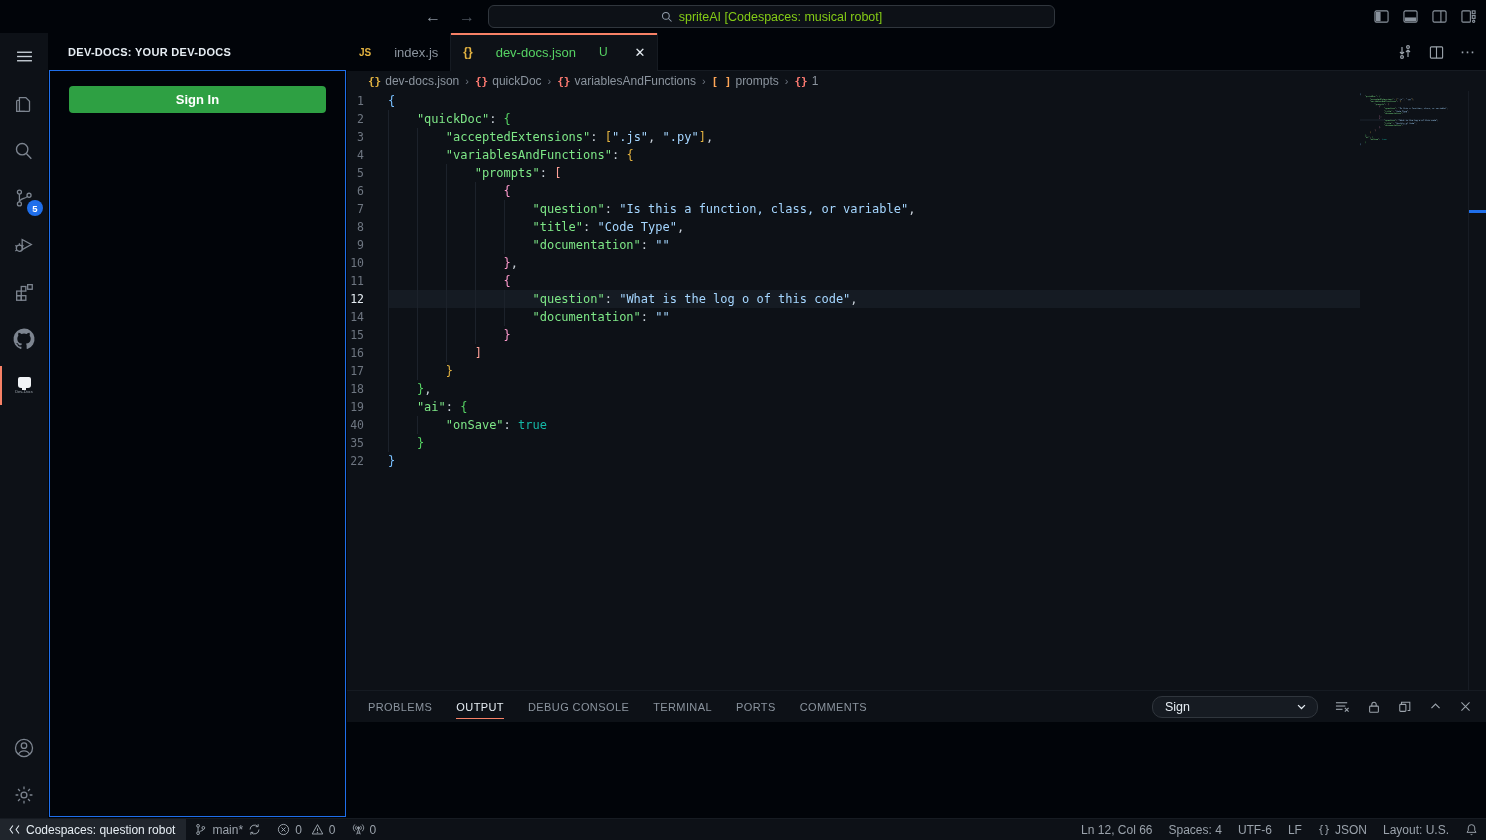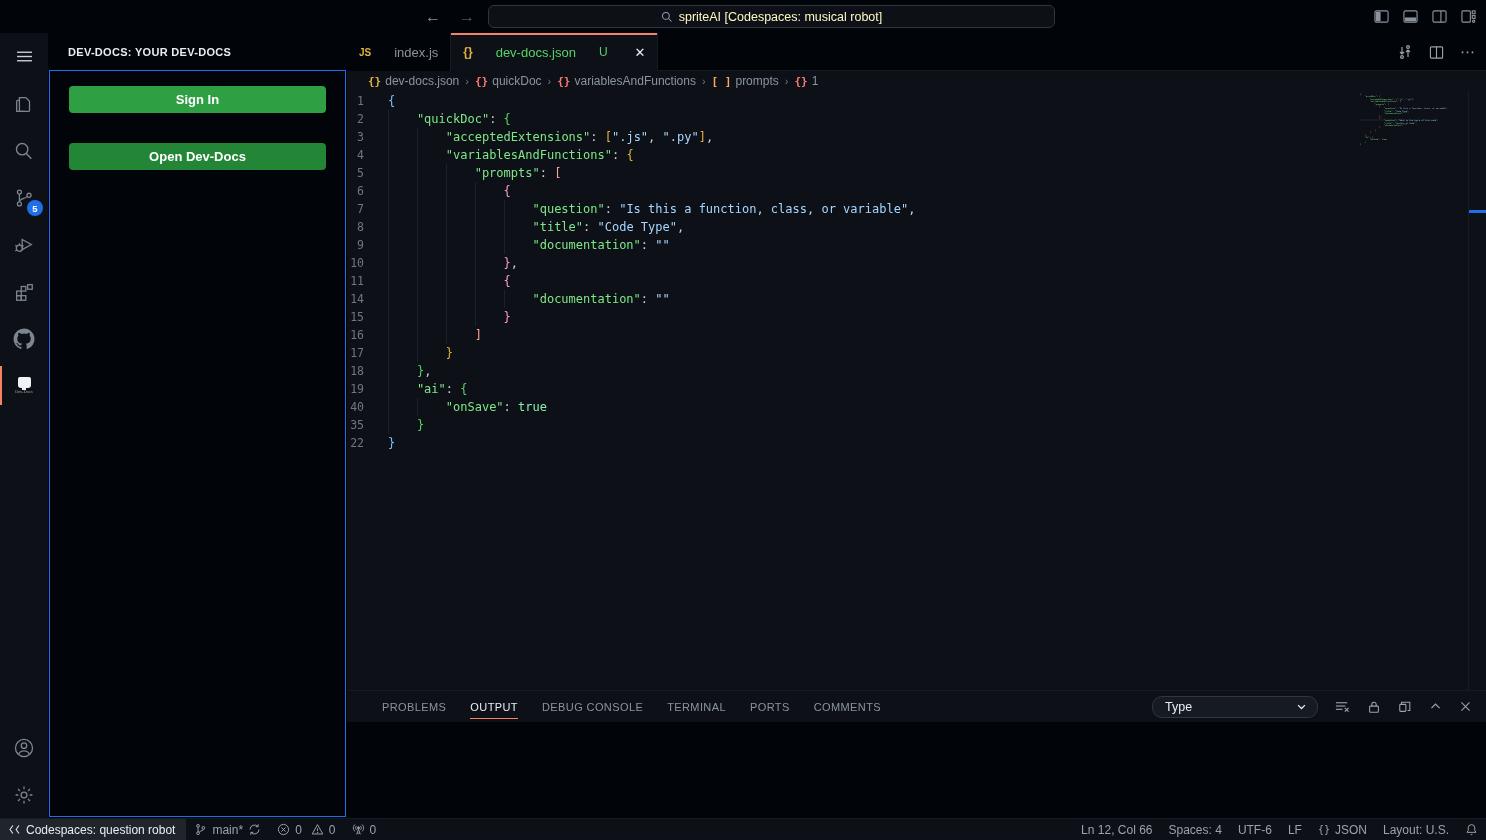--- a/index.html
+++ b/index.html
@@ -8,21 +8,21 @@
   .mono { font-family:"DejaVu Sans Mono","Liberation Mono",monospace; }
 
   
   .titlebar { position:absolute; left:0; top:0; width:1486px; height:33px; background:#010409;
     display:flex; align-items:center; }
   .nav-arrows { position:absolute; left:425px; top:0; height:33px; display:flex; align-items:center; gap:18px; }
   .arrow { font-size:16px; color:#8b949e; }
   .arrow.dim { color:#4d555e; }
   .searchbox { position:absolute; left:488px; top:5px; width:567px; height:23px; background:#0d1117;
     border:1px solid #30363d; border-radius:6px; display:flex; align-items:center; justify-content:center;
-    color:#fef9c3; font-size:12.5px; gap:6px; }
+    color:#84cc16; font-size:12.5px; gap:6px; }
   .tb-icons { position:absolute; right:10px; top:0; height:33px; display:flex; align-items:center; gap:14px; color:#8b949e; }
 
   
   .activitybar { position:absolute; left:0; top:33px; width:48px; height:785px; background:#0d1117;
     display:flex; flex-direction:column; }
   .act-item { width:48px; height:47px; display:flex; align-items:center; justify-content:center;
     color:#7d8590; position:relative; cursor:pointer; }
   .act-item.active { color:#e6edf3; }
   .act-item.active::before { content:""; position:absolute; left:0; top:4px; bottom:4px; width:2px; background:#f78166; }
   .act-spacer { flex:1; }
@@ -65,34 +65,34 @@
   
   .editor { position:relative; height:599px; background:#0d1117; overflow:hidden; }
   .code { position:absolute; left:0; top:1px; right:126px; font-size:12px; line-height:18px; }
   .cl { display:flex; height:18px; }
   .ln { width:41px; text-align:right; padding-right:24px; color:#6e7681; flex:none;
     font-family:"DejaVu Sans Mono",monospace; font-size:11.5px; }
   .cl.cur .ln { color:#e6edf3; }
   .lt { flex:1; white-space:pre; font-family:"DejaVu Sans Mono","Liberation Mono",monospace; color:#c9d1d9; }
   .cl.cur .lt { background:#151b23; }
   .ig { display:inline-block; width:4ch; height:18px; border-left:1px solid #1c222b; vertical-align:top; }
-  .k { color:#7ee787; } .s { color:#a5d6ff; } .p { color:#c9d1d9; } .t { color:#86efac; }
+  .k { color:#7ee787; } .s { color:#a5d6ff; } .p { color:#c9d1d9; } .t { color:#14b8a6; }
   .b1 { color:#79c0ff; } .b2 { color:#56d364; } .b3 { color:#e3b341; } .b4 { color:#ffa198; } .b5 { color:#ff9bce; }
 
   
   .minimap { position:absolute; right:26px; top:2px; width:100px; height:595px; font-size:2px; line-height:2.4px;
     font-family:"DejaVu Sans Mono",monospace; overflow:hidden; opacity:.95; }
   .minimap .cl { height:2.4px; display:block; white-space:pre; }
   .minimap .ig { width:4ch; height:2.4px; border:none; }
   .mm-divider { position:absolute; right:17px; top:0; bottom:0; width:1px; background:#171c24; }
   .ov-mark { position:absolute; right:0; top:119px; width:17px; height:3px; background:#1f6feb; }
 
   
   .panel { height:128px; background:#0d1117; border-top:1px solid #161b22; position:relative; }
-  .panel-tabs { height:31px; display:flex; align-items:center; padding-left:35px; gap:24px; }
+  .panel-tabs { height:31px; display:flex; align-items:center; padding-left:21px; gap:24px; }
   .ptab { font-size:11px; letter-spacing:.4px; color:#8b949e; height:31px; display:flex; align-items:center; position:relative; cursor:pointer; }
   .ptab.active { color:#e6edf3; }
   .ptab.active::after { content:""; position:absolute; left:0; right:0; bottom:3px; height:1.5px; background:#f78166; }
   .panel-right { position:absolute; right:14px; top:0; height:31px; display:flex; align-items:center; gap:17px; color:#9ba3ab; }
   .tasks-select { width:166px; height:22px; background:#161b22; border:1px solid #30363d; border-radius:10px;
     display:flex; align-items:center; justify-content:space-between; padding:0 10px 0 12px; color:#e6edf3; font-size:12.5px; cursor:pointer; }
   .panel-content { position:absolute; left:0; right:0; top:31px; bottom:0; background:#010409; }
 
   
   .statusbar { position:absolute; left:0; bottom:0; width:1486px; height:22px; background:#0d1117;
@@ -209,21 +209,20 @@
         <circle cx="12" cy="12" r="3.2"></circle>
         <path d="M12 2.8v3M12 18.2v3M2.8 12h3M18.2 12h3M5.5 5.5l2.1 2.1M16.4 16.4l2.1 2.1M18.5 5.5l-2.1 2.1M7.6 16.4l-2.1 2.1"></path>
       </svg>
   </div>
 </div>
 
 <div class="sidebar">
   <div class="sidebar-header">DEV-DOCS: YOUR DEV-DOCS</div>
   <div class="webview">
     <button class="side-btn" id="btn-signin" style="background: rgb(46, 160, 67);">Sign In</button>
-    <button class="side-btn" id="btn-open" style="background: rgb(35, 134, 54);">Open Dev-Docs</button>
   </div>
 </div>
 
 <div class="editorgroup">
 
   <div class="tabstrip">
     <div class="tab">
       <span class="js-ico">JS</span>
       <span>index.js</span>
     </div>
@@ -314,20 +313,24 @@
           <span class="lt"><span class="ig"></span><span class="ig"></span><span class="ig"></span><span class="ig"></span><span class="ig"></span><span class="k">"documentation"</span><span class="p">: </span><span class="s">""</span></span>
         </div>
         <div class="cl">
           <span class="ln">10</span>
           <span class="lt"><span class="ig"></span><span class="ig"></span><span class="ig"></span><span class="ig"></span><span class="b5">}</span><span class="p">,</span></span>
         </div>
         <div class="cl">
           <span class="ln">11</span>
           <span class="lt"><span class="ig"></span><span class="ig"></span><span class="ig"></span><span class="ig"></span><span class="b5">{</span></span>
         </div>
+        <div class="cl cur">
+          <span class="ln">12</span>
+          <span class="lt"><span class="ig"></span><span class="ig"></span><span class="ig"></span><span class="ig"></span><span class="ig"></span><span class="k">"question"</span><span class="p">: </span><span class="s">"What is the log o of this code"</span><span class="p">,</span></span>
+        </div>
         <div class="cl">
           <span class="ln">14</span>
           <span class="lt"><span class="ig"></span><span class="ig"></span><span class="ig"></span><span class="ig"></span><span class="ig"></span><span class="k">"documentation"</span><span class="p">: </span><span class="s">""</span></span>
         </div>
         <div class="cl">
           <span class="ln">15</span>
           <span class="lt"><span class="ig"></span><span class="ig"></span><span class="ig"></span><span class="ig"></span><span class="b5">}</span></span>
         </div>
         <div class="cl">
           <span class="ln">16</span>
@@ -390,21 +393,21 @@
     <div class="panel-tabs">
       <span class="ptab">PROBLEMS</span>
       <span class="ptab active">OUTPUT</span>
       <span class="ptab">DEBUG CONSOLE</span>
       <span class="ptab">TERMINAL</span>
       <span class="ptab">PORTS</span>
       <span class="ptab">COMMENTS</span>
     </div>
     <div class="panel-right">
       <div class="tasks-select">
-        <span>Type</span>
+        <span>Sign</span>
         <svg width="11" height="11" viewBox="0 0 16 16" fill="none" stroke="#e6edf3" stroke-width="1.8">
             <path d="M3 6l5 5 5-5"></path>
           </svg>
       </div>
       <svg width="15" height="15" viewBox="0 0 16 16" fill="none" stroke="#9ba3ab" stroke-width="1.2">
           <line x1="1" y1="4" x2="13" y2="4"></line>
           <line x1="1" y1="7.5" x2="11" y2="7.5"></line>
           <line x1="1" y1="11" x2="8" y2="11"></line>
           <path d="M10.5 9.5l4 4M14.5 9.5l-4 4"></path>
         </svg>

